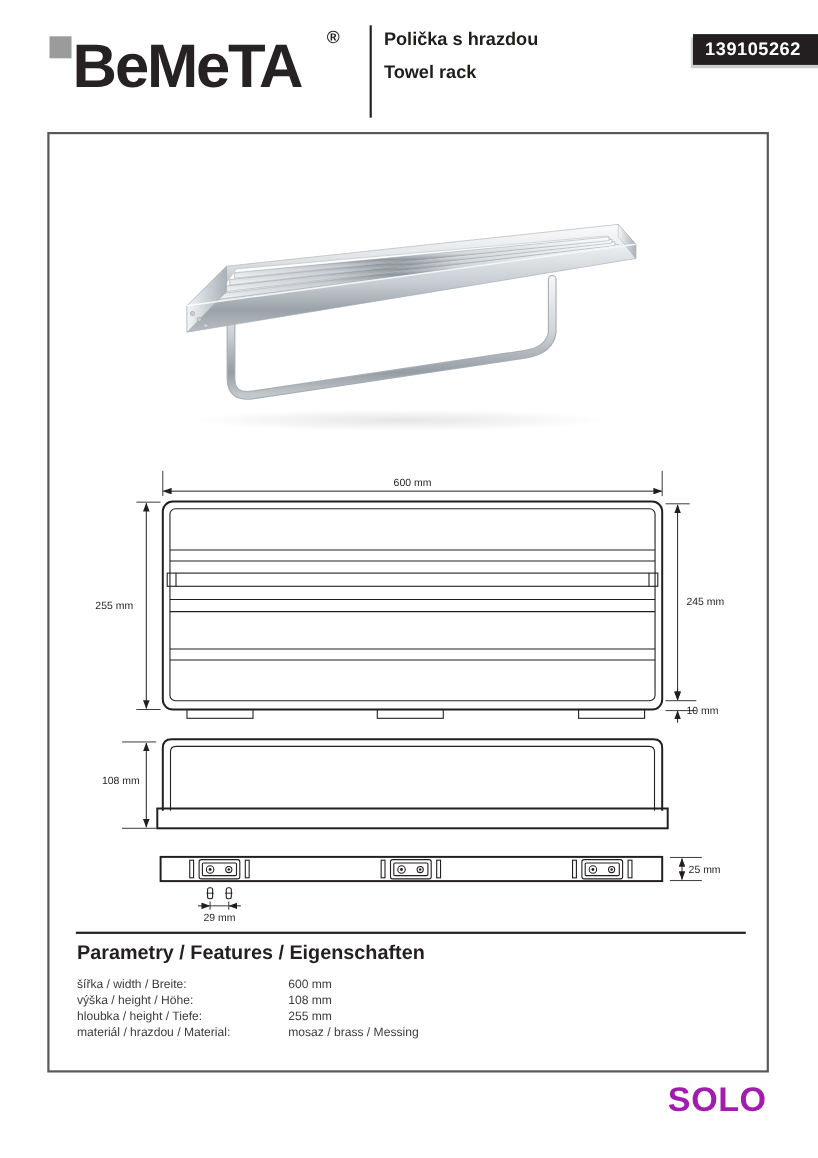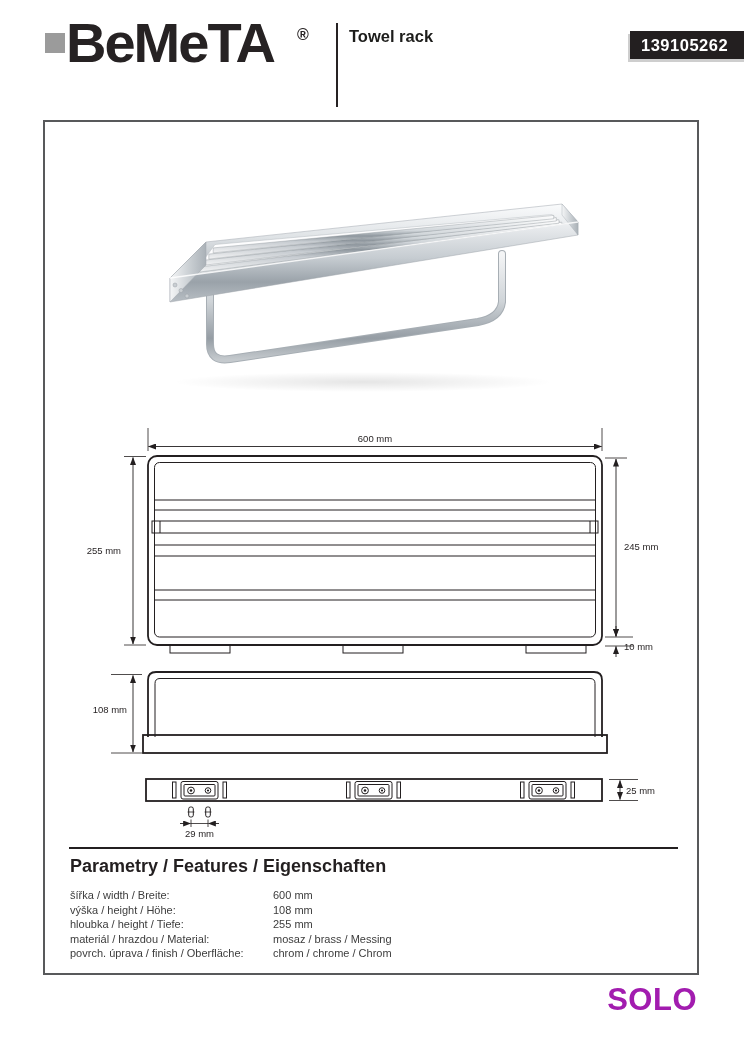--- a/index.html
+++ b/index.html
@@ -1,21 +1,21 @@
 <!DOCTYPE html>
 <html><head>
 <meta charset="utf-8">
 <style>
   * { margin:0; padding:0; box-sizing:border-box; }
   html,body { width:744px; height:1053px; background:#ffffff; }
   body { position:relative; font-family:"Liberation Sans", sans-serif; color:#231f20; overflow:hidden; }
 
   
   .logo-square { position:absolute; left:45px; top:33px; width:20px; height:20px; background:#9b9b9b; }
-  .logo-text { position:absolute; left:66px; top:15px; font-size:56px; line-height:56px;
+  .logo-text { position:absolute; left:66px; top:32px; font-size:56px; line-height:56px;
                font-weight:bold; letter-spacing:-2px; color:#262223; }
   .logo-reg { position:absolute; left:297px; top:26px; font-size:16px; font-weight:bold; color:#262223; }
   .header-divider { position:absolute; left:336px; top:23px; width:2px; height:84px; background:#262223; }
   .titles { position:absolute; left:349px; top:22px; font-size:16.5px; font-weight:bold;
             line-height:29.5px; color:#1d1d1b; }
   .code-badge { position:absolute; left:602px; top:31px; width:139px; height:28px; background:#231f20;
                 color:#ffffff; font-size:16.5px; font-weight:bold; letter-spacing:.5px;
                 display:flex; align-items:center; padding-left:11px;
                 box-shadow:-2px 3px 0 rgba(60,60,60,.25);margin-left:28px; }
 
@@ -23,41 +23,42 @@
   .main-box { position:absolute; left:43px; top:120px; width:656px; height:855px;
               border:2px solid #58595b; background:#ffffff; }
 
   .photo-svg { position:absolute; left:148px; top:182px; }
   .tech-svg  { position:absolute; left:43px;  top:420px; }
 
   
   .params-rule { position:absolute; left:69px; top:847px; width:609px; height:1.5px; background:#231f20; }
   .params-heading { position:absolute; left:70px; top:856px; font-size:18px; font-weight:bold; color:#231f20; }
   .params-table { position:absolute; left:70px; top:888px; font-size:11px; color:#3c3c3c; }
-  .params-row { display:flex; height:14.5px; line-height:14.5px;gap:11px; }
+  .params-row { display:flex; height:14.5px; line-height:14.5px; }
   .params-row .lbl { width:192px; }
 
   .series { position:absolute; right:47px; top:982px; font-size:31px; font-weight:bold;
             letter-spacing:.5px; color:#a21caf; }
 
   
   .o1 { stroke:#231f20; stroke-width:1.8; fill:none; }
   .o2 { stroke:#231f20; stroke-width:1;   fill:none; }
   .dim { stroke:#231f20; stroke-width:.9; fill:none; }
   .ext { stroke:#231f20; stroke-width:.8; fill:none; }
   text.d { font-size:9.5px; fill:#231f20; font-family:"Liberation Sans",sans-serif; }
 </style>
 </head>
 <body>
 
 <div class="logo-square"></div>
 <div class="logo-text">BeMeTA</div>
 <div class="logo-reg">®</div>
 <div class="header-divider"></div>
 <div class="titles">
+  <div>Polička s hrazdou</div>
   <div>Towel rack</div>
 </div>
 <div class="code-badge">139105262</div>
 
 <div class="main-box"></div>
 
 <svg class="photo-svg" width="455" height="225" viewBox="0 0 455 225">
   <defs>
     <radialGradient id="gShadow" cx="50%" cy="50%" r="50%">
       <stop offset="0%" stop-color="rgba(0,0,0,0.10)"></stop>
@@ -228,19 +229,15 @@
     <span class="val">108 mm</span>
   </div>
   <div class="params-row">
     <span class="lbl">hloubka / height / Tiefe:</span>
     <span class="val">255 mm</span>
   </div>
   <div class="params-row">
     <span class="lbl">materiál / hrazdou / Material:</span>
     <span class="val">mosaz / brass / Messing</span>
   </div>
-  <div class="params-row">
-    <span class="lbl">povrch. úprava / finish / Oberfläche:</span>
-    <span class="val">chrom / chrome / Chrom</span>
-  </div>
 </div>
 
 <div class="series">SOLO</div>
 
 </body></html>

